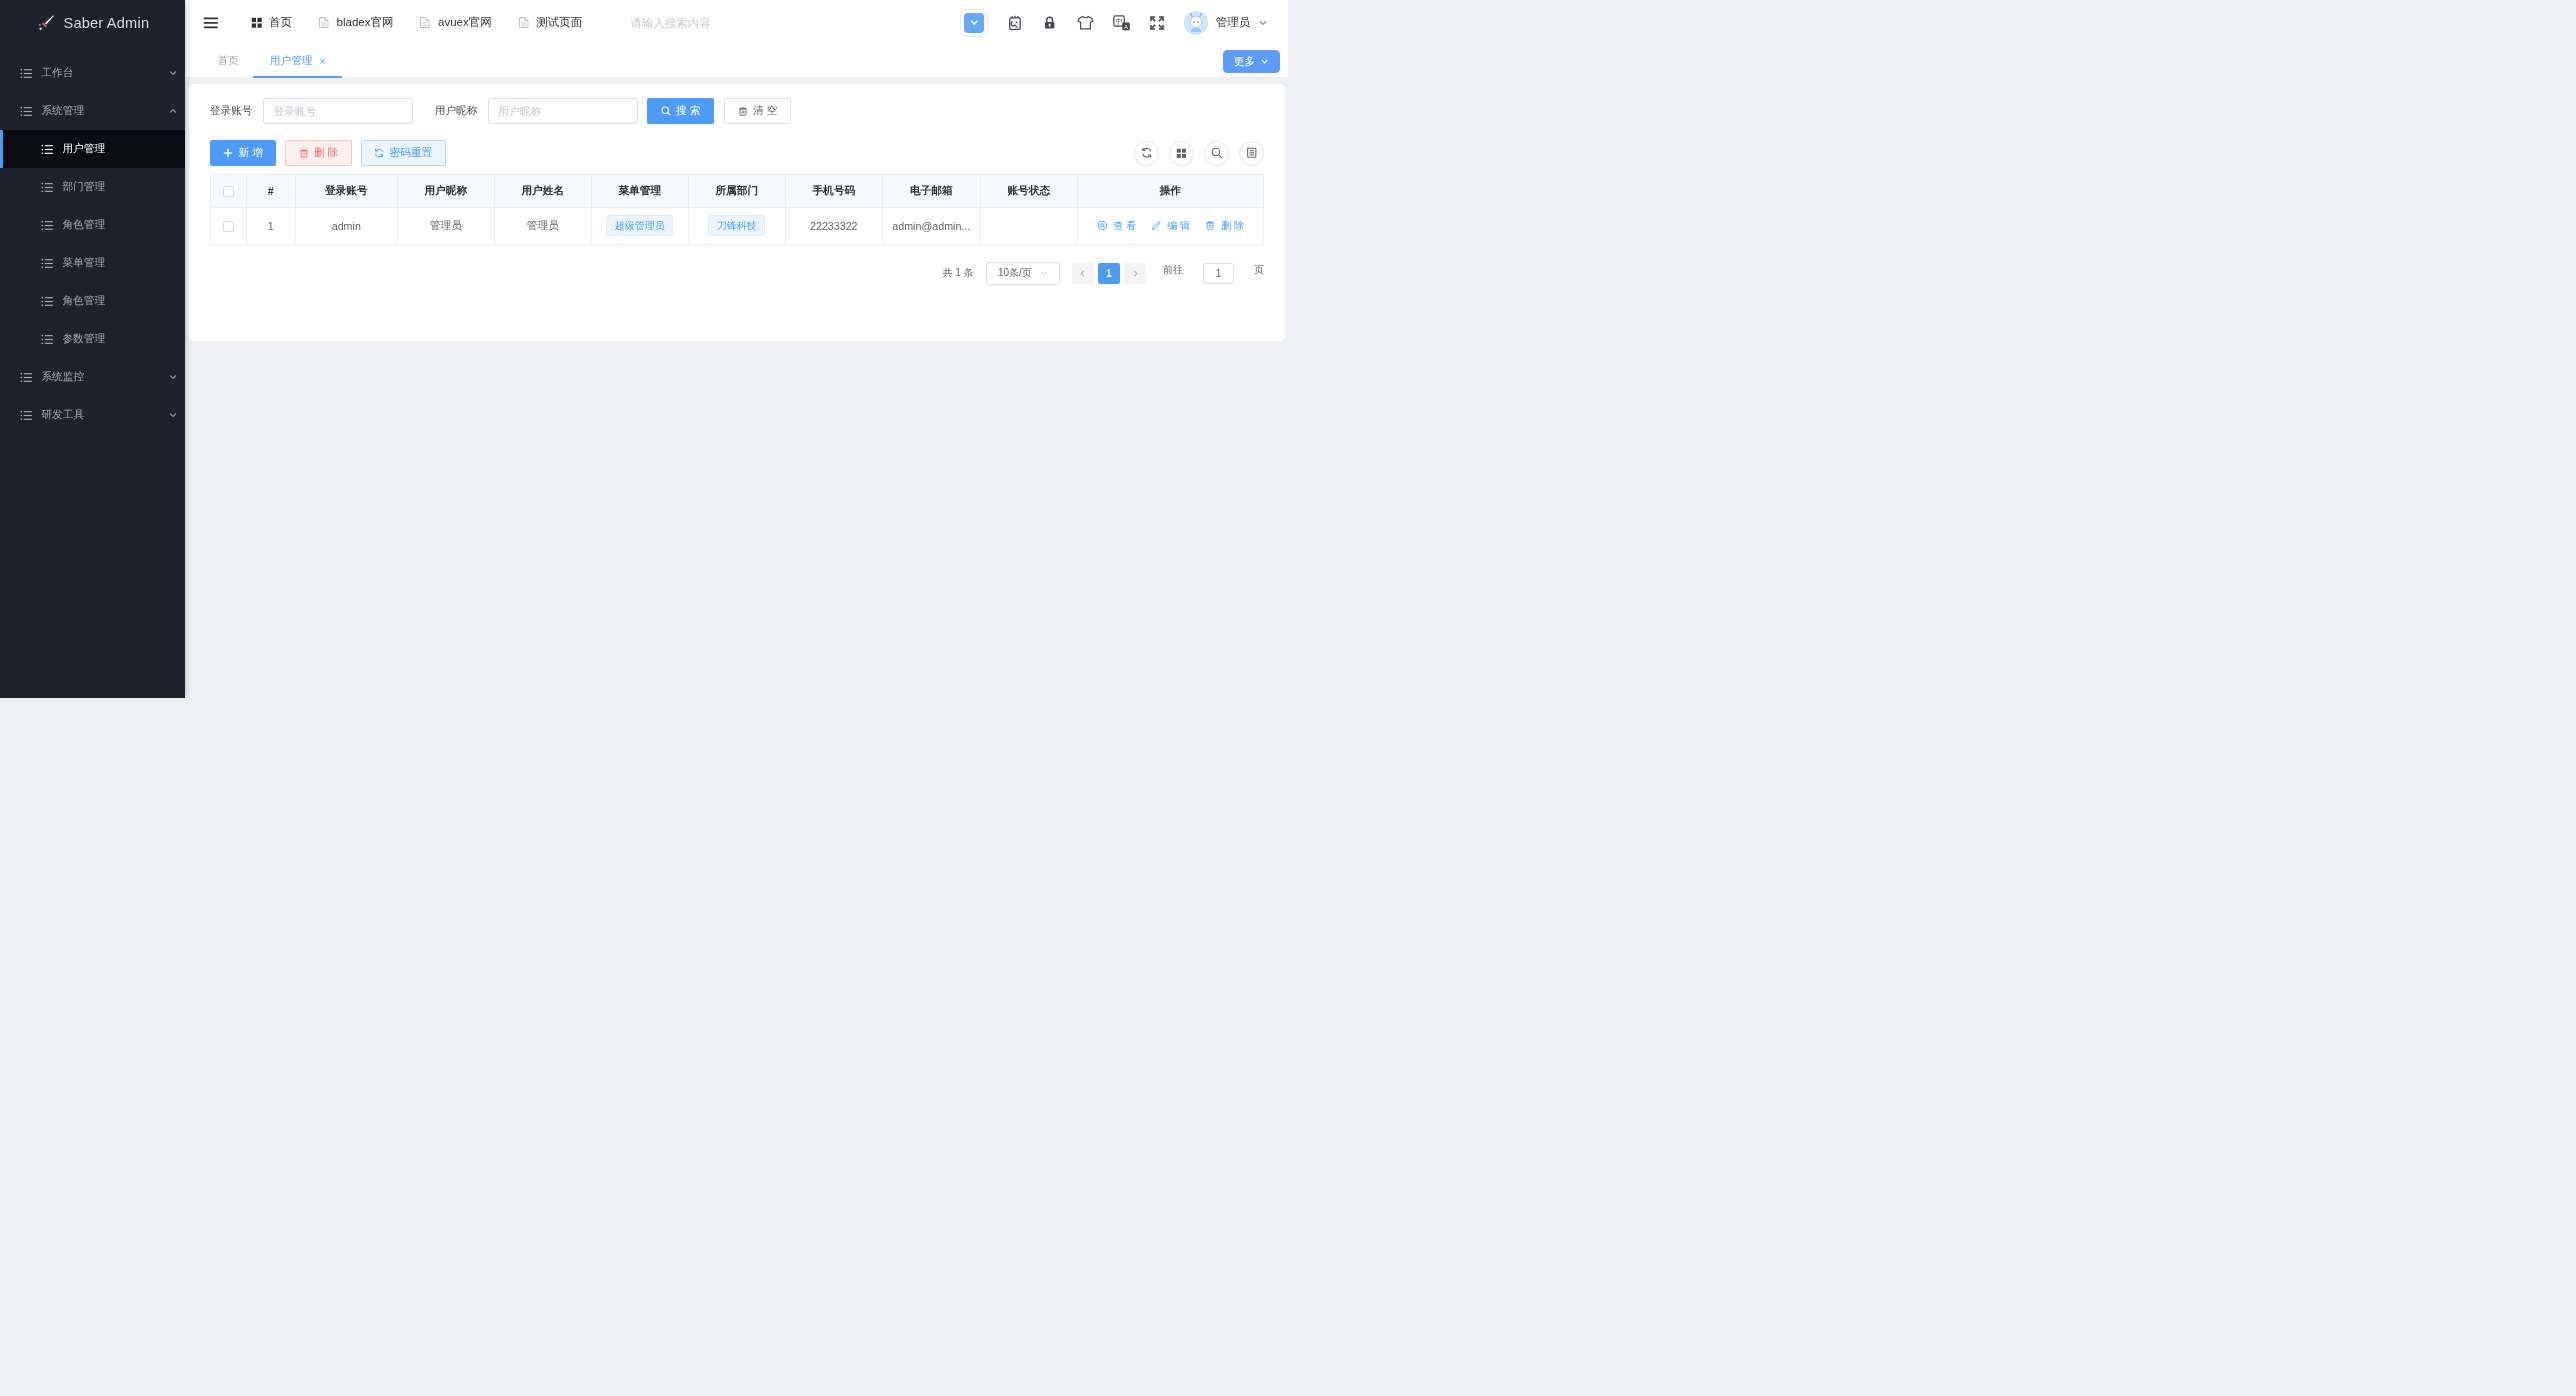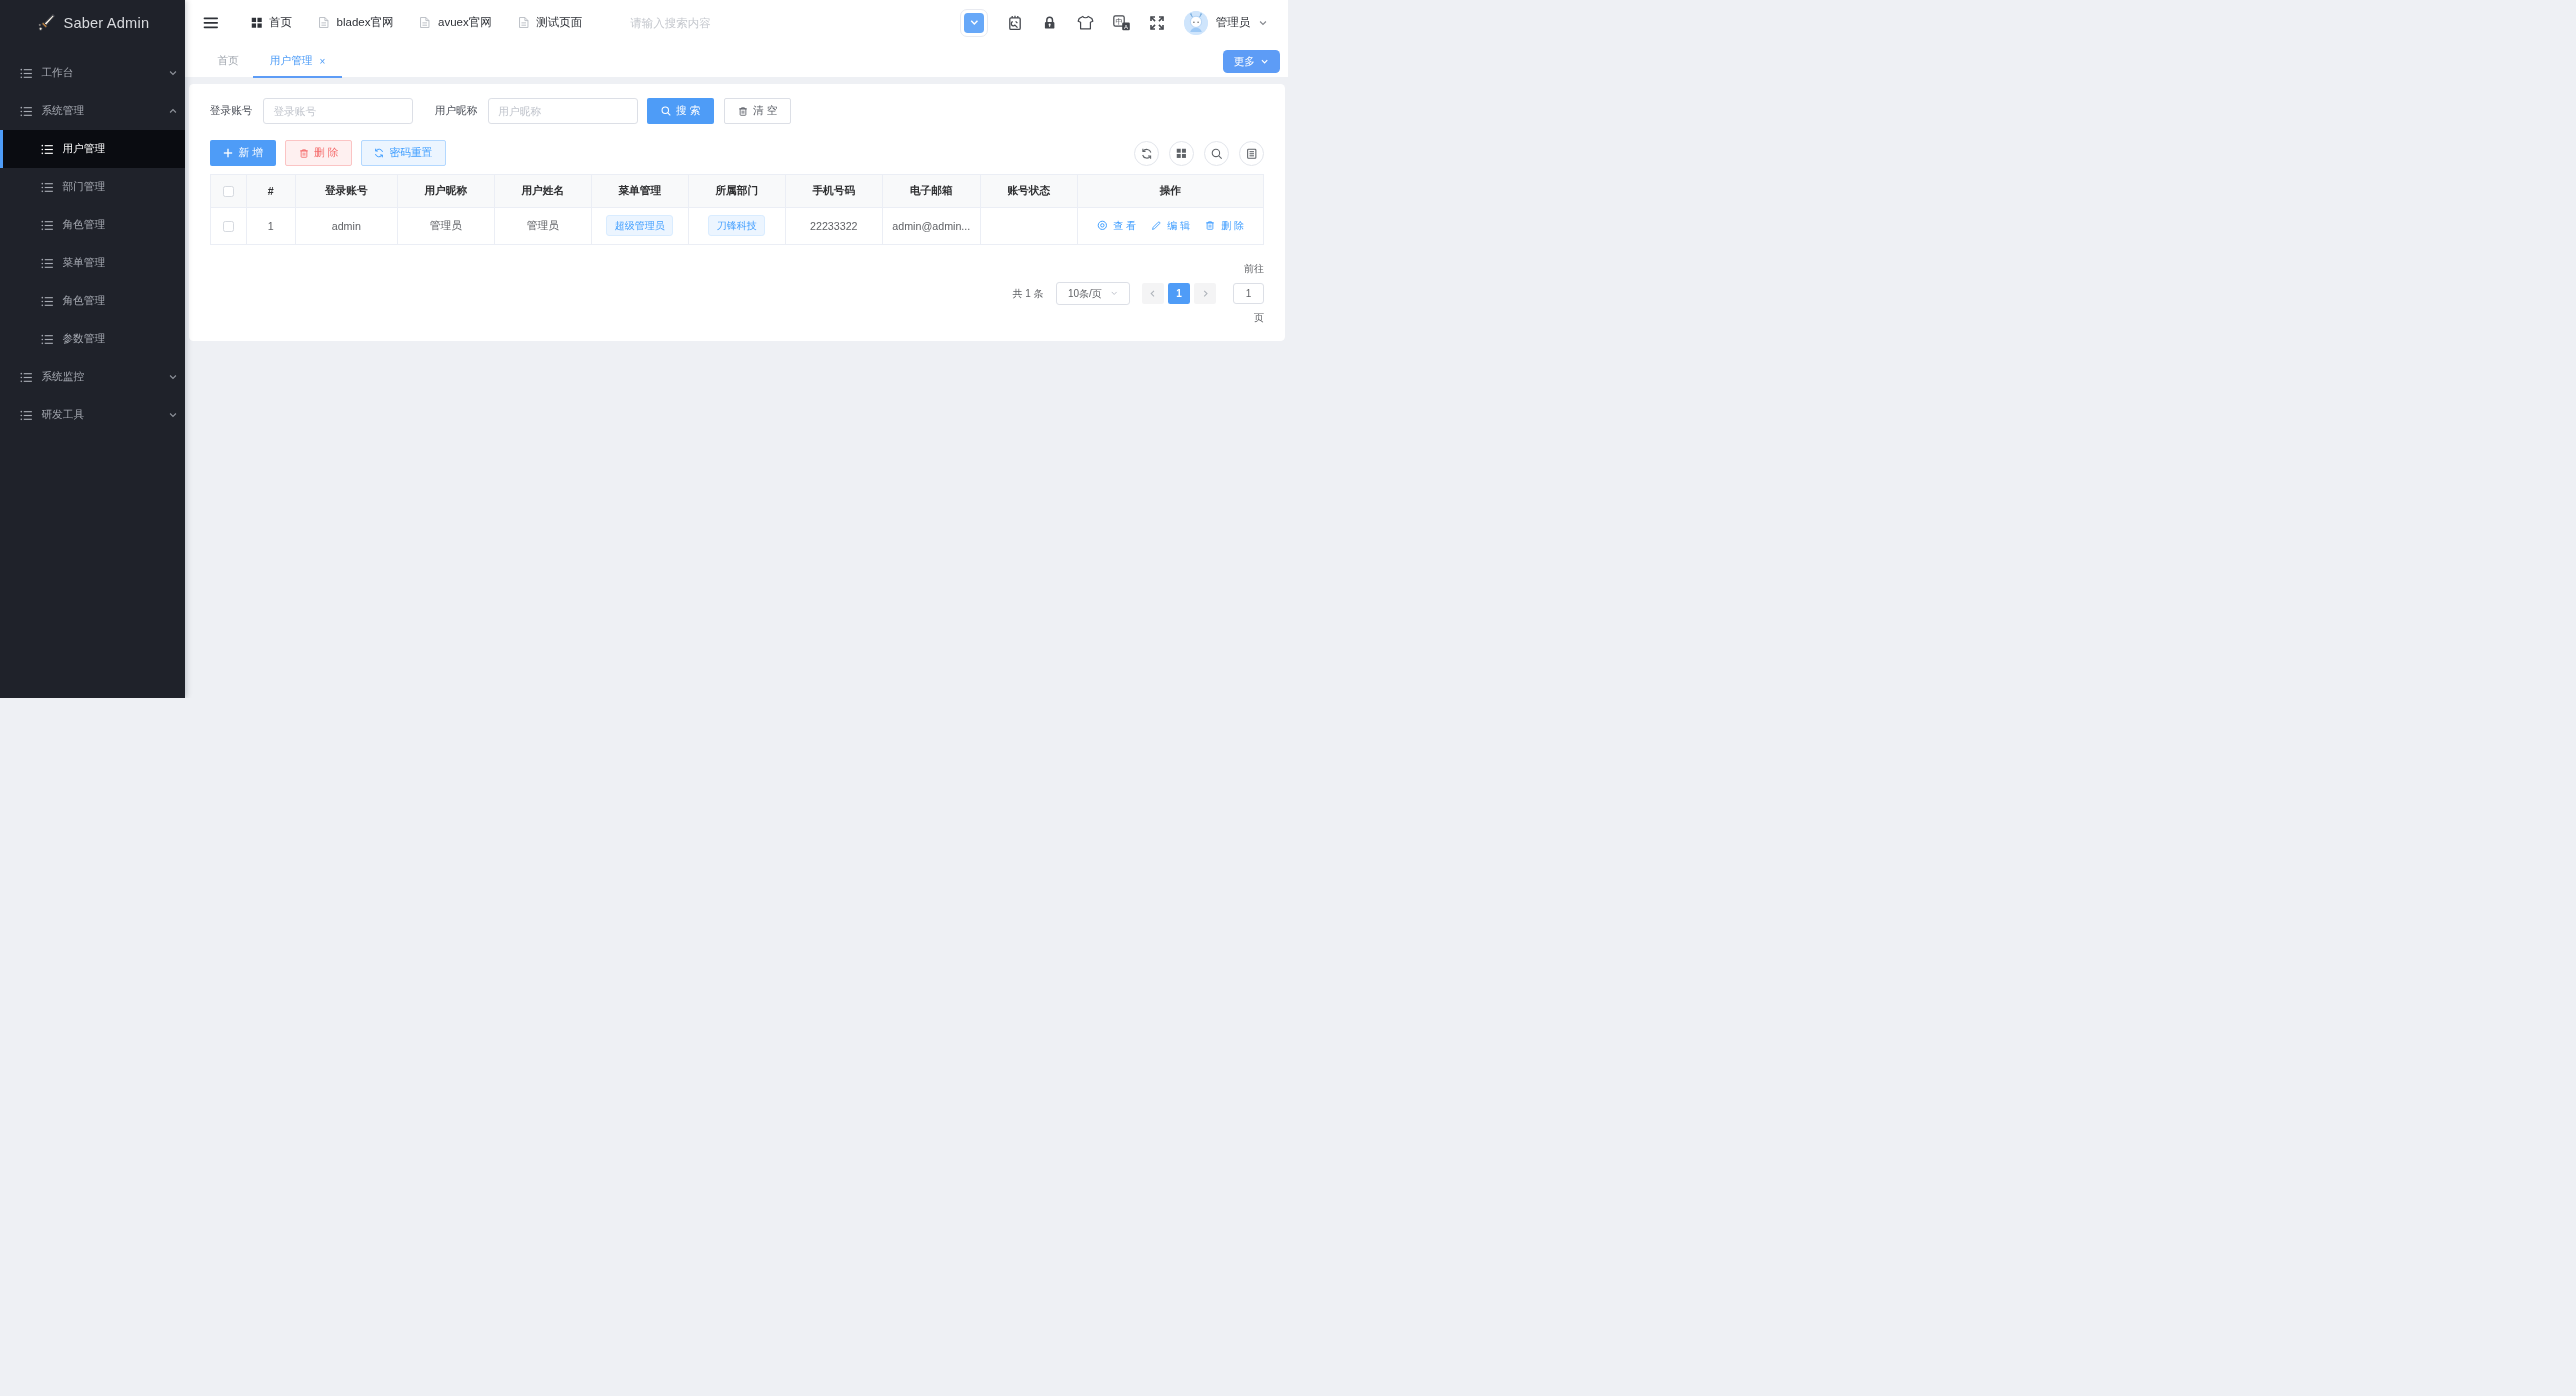--- a/index.html
+++ b/index.html
@@ -56,21 +56,21 @@
   .flabel { font-size:10.7px; color:#4a4e57; font-weight:500; margin-right:10.7px; white-space:nowrap; }
   .finput { width:150px; height:26px; border:0.8px solid #dcdfe6; border-radius:3.1px; padding:0 9.2px; font-size:10.7px; color:#333; outline:none; font-family:inherit; }
   .finput::placeholder { color:#c0c4cc; }
   .gap28 { width:21.5px; } .gap12 { width:9.2px; } .gap14 { width:10.7px; }
   .btn { height:26px; padding:0 12.3px; border-radius:2px; font-size:10.7px; display:inline-flex; align-items:center; gap:5.4px; cursor:pointer; border:0.8px solid transparent; font-family:inherit; white-space:nowrap; }
   .btn-primary { background:#4e9cf7; color:#fff; }
   .btn-plain { background:#fff; border-color:#dcdfe6; color:#5a5e66; }
   .btn-danger-light { background:#fef0f0; border-color:#fbc4c4; color:#f56c6c; }
   .btn-info-light { background:#ecf5ff; border-color:#b3d8ff; color:#409eff; }
 
-  .toolbar-row { display:flex; align-items:flex-end; margin-top:16px; }
+  .toolbar-row { display:flex; align-items:center; margin-top:16px; }
   .toolbar-left { display:flex; align-items:center; gap:9.2px; }
   .toolbar-right { margin-left:auto; display:flex; align-items:center; gap:10px; }
   .circle-btn { width:25px; height:25px; border-radius:50%; border:0.8px solid #e3e6ec; background:#fff; color:#5f6368; display:flex; align-items:center; justify-content:center; cursor:pointer; }
 
   .selection-row { margin-top:16px; font-size:10.7px; color:#333; display:flex; align-items:center; }
   .sel-count { font-weight:bold; font-size:11.5px; margin:0 3.8px; }
   .sel-clear { color:#409eff; margin-left:10.7px; cursor:pointer; }
 
   table { width:100%; border-collapse:collapse; table-layout:fixed; margin-top:7.7px; }
   th, td { border:0.8px solid #ebeef5; text-align:center; overflow:hidden; white-space:nowrap; text-overflow:ellipsis; }
@@ -79,21 +79,21 @@
   .tag { display:inline-block; padding:4.6px 7.7px; background:#ecf5ff; border:0.8px solid #d9ecff; border-radius:3.1px; color:#409eff; font-size:10px; line-height:1; }
   .op-link { color:#409eff; font-size:10px; display:inline-flex; align-items:center; gap:6px; margin:0 6.1px; cursor:pointer; }
   .cbx { width:10.7px; height:10.7px; border:0.8px solid #d6dae0; border-radius:2.3px; background:#fff; display:inline-block; vertical-align:middle; cursor:pointer; }
 
   .pager { margin-top:17px; display:flex; align-items:center; justify-content:flex-end; font-size:10px; color:#606266; }
   .pg-total { margin-right:12.3px; }
   .pg-size { width:74px; height:23px; border:0.8px solid #dcdfe6; border-radius:3.1px; display:flex; align-items:center; justify-content:center; gap:7.7px; color:#606266; cursor:pointer; margin-right:12.3px; background:#fff; }
   .pg-size .mi-caret { color:#c0c4cc; display:inline-flex; }
   .pg-btn { width:21.5px; height:21.5px; border-radius:2.3px; background:#f4f4f5; color:#aeb3ba; border:none; display:flex; align-items:center; justify-content:center; cursor:pointer; }
   .pg-page { width:21.5px; height:21.5px; border-radius:2.3px; background:#4f9cf7; color:#fff; font-weight:bold; font-size:10px; display:flex; align-items:center; justify-content:center; margin:0 4.6px; cursor:pointer; }
-  .pg-goto { margin-left:17px; display:flex; align-items:flex-end; gap:7px;flex-direction:column; }
+  .pg-goto { margin-left:17px; display:flex; align-items:flex-start; gap:20px; }
   .pg-input { width:31px; height:21.5px; border:0.8px solid #dcdfe6; border-radius:3.1px; text-align:center; font-size:10px; color:#606266; outline:none; font-family:inherit; }
 </style>
 </head>
 <body>
 
 <div class="app">
 
   <aside class="sidebar">
     <div class="logo">
       <span style="display:inline-flex">

